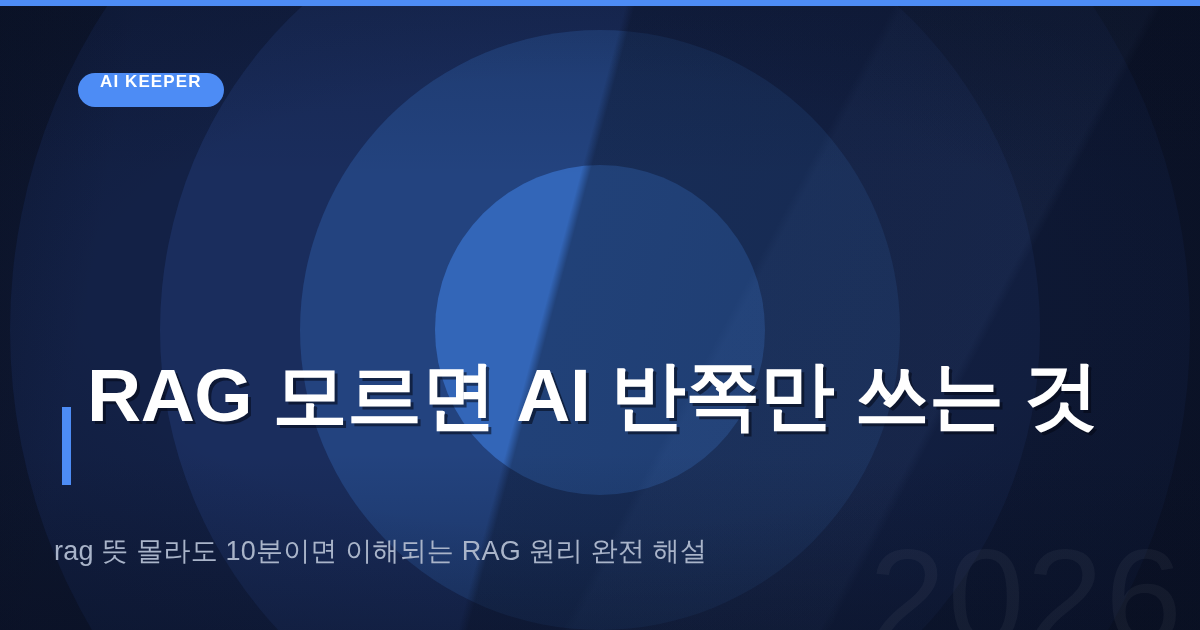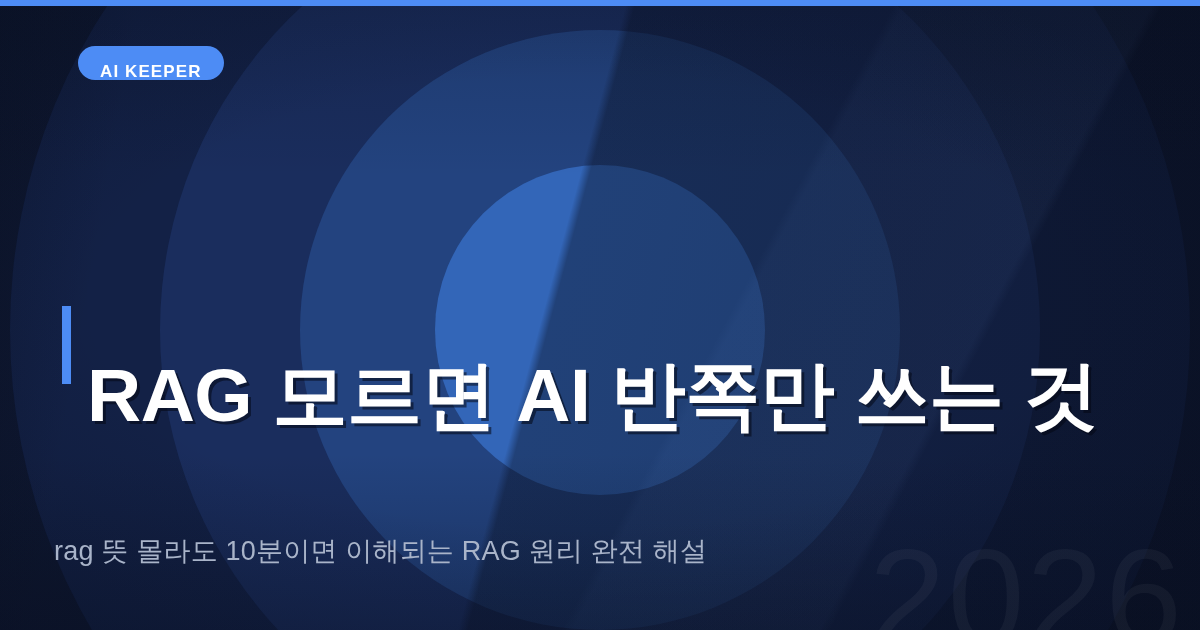--- a/index.html
+++ b/index.html
@@ -78,25 +78,25 @@
     width: 1200px;
     height: 6px;
     background: #4d8cf5;
     z-index: 6;
   }
 
   
   .badge {
     position: absolute;
     left: 78px;
-    top: 46px;
+    top: 73px;
     height: 34px;
     padding: 0 22px;
     display: flex;
-    align-items: flex-end;
+    align-items: flex-start;
     border-radius: 17px;
     background: #4d8cf5;
     z-index: 5;
   }
   .badge-label {
     color: #ffffff;
     font-size: 17px;
     font-weight: bold;
     letter-spacing: 1.1px;
     line-height: 1;
@@ -117,21 +117,21 @@
     user-select: none;
     white-space: nowrap;
   }
 
   
   .headline-row {
     position: absolute;
     left: 62px;
     top: 306px;
     display: flex;
-    align-items: flex-start;
+    align-items: flex-end;
     z-index: 4;
   }
   .accent-bar {
     width: 9px;
     height: 78px;
     background: #4d8cf5;
     flex: 0 0 auto;
   }
   .headline {
     margin-left: 16px;

